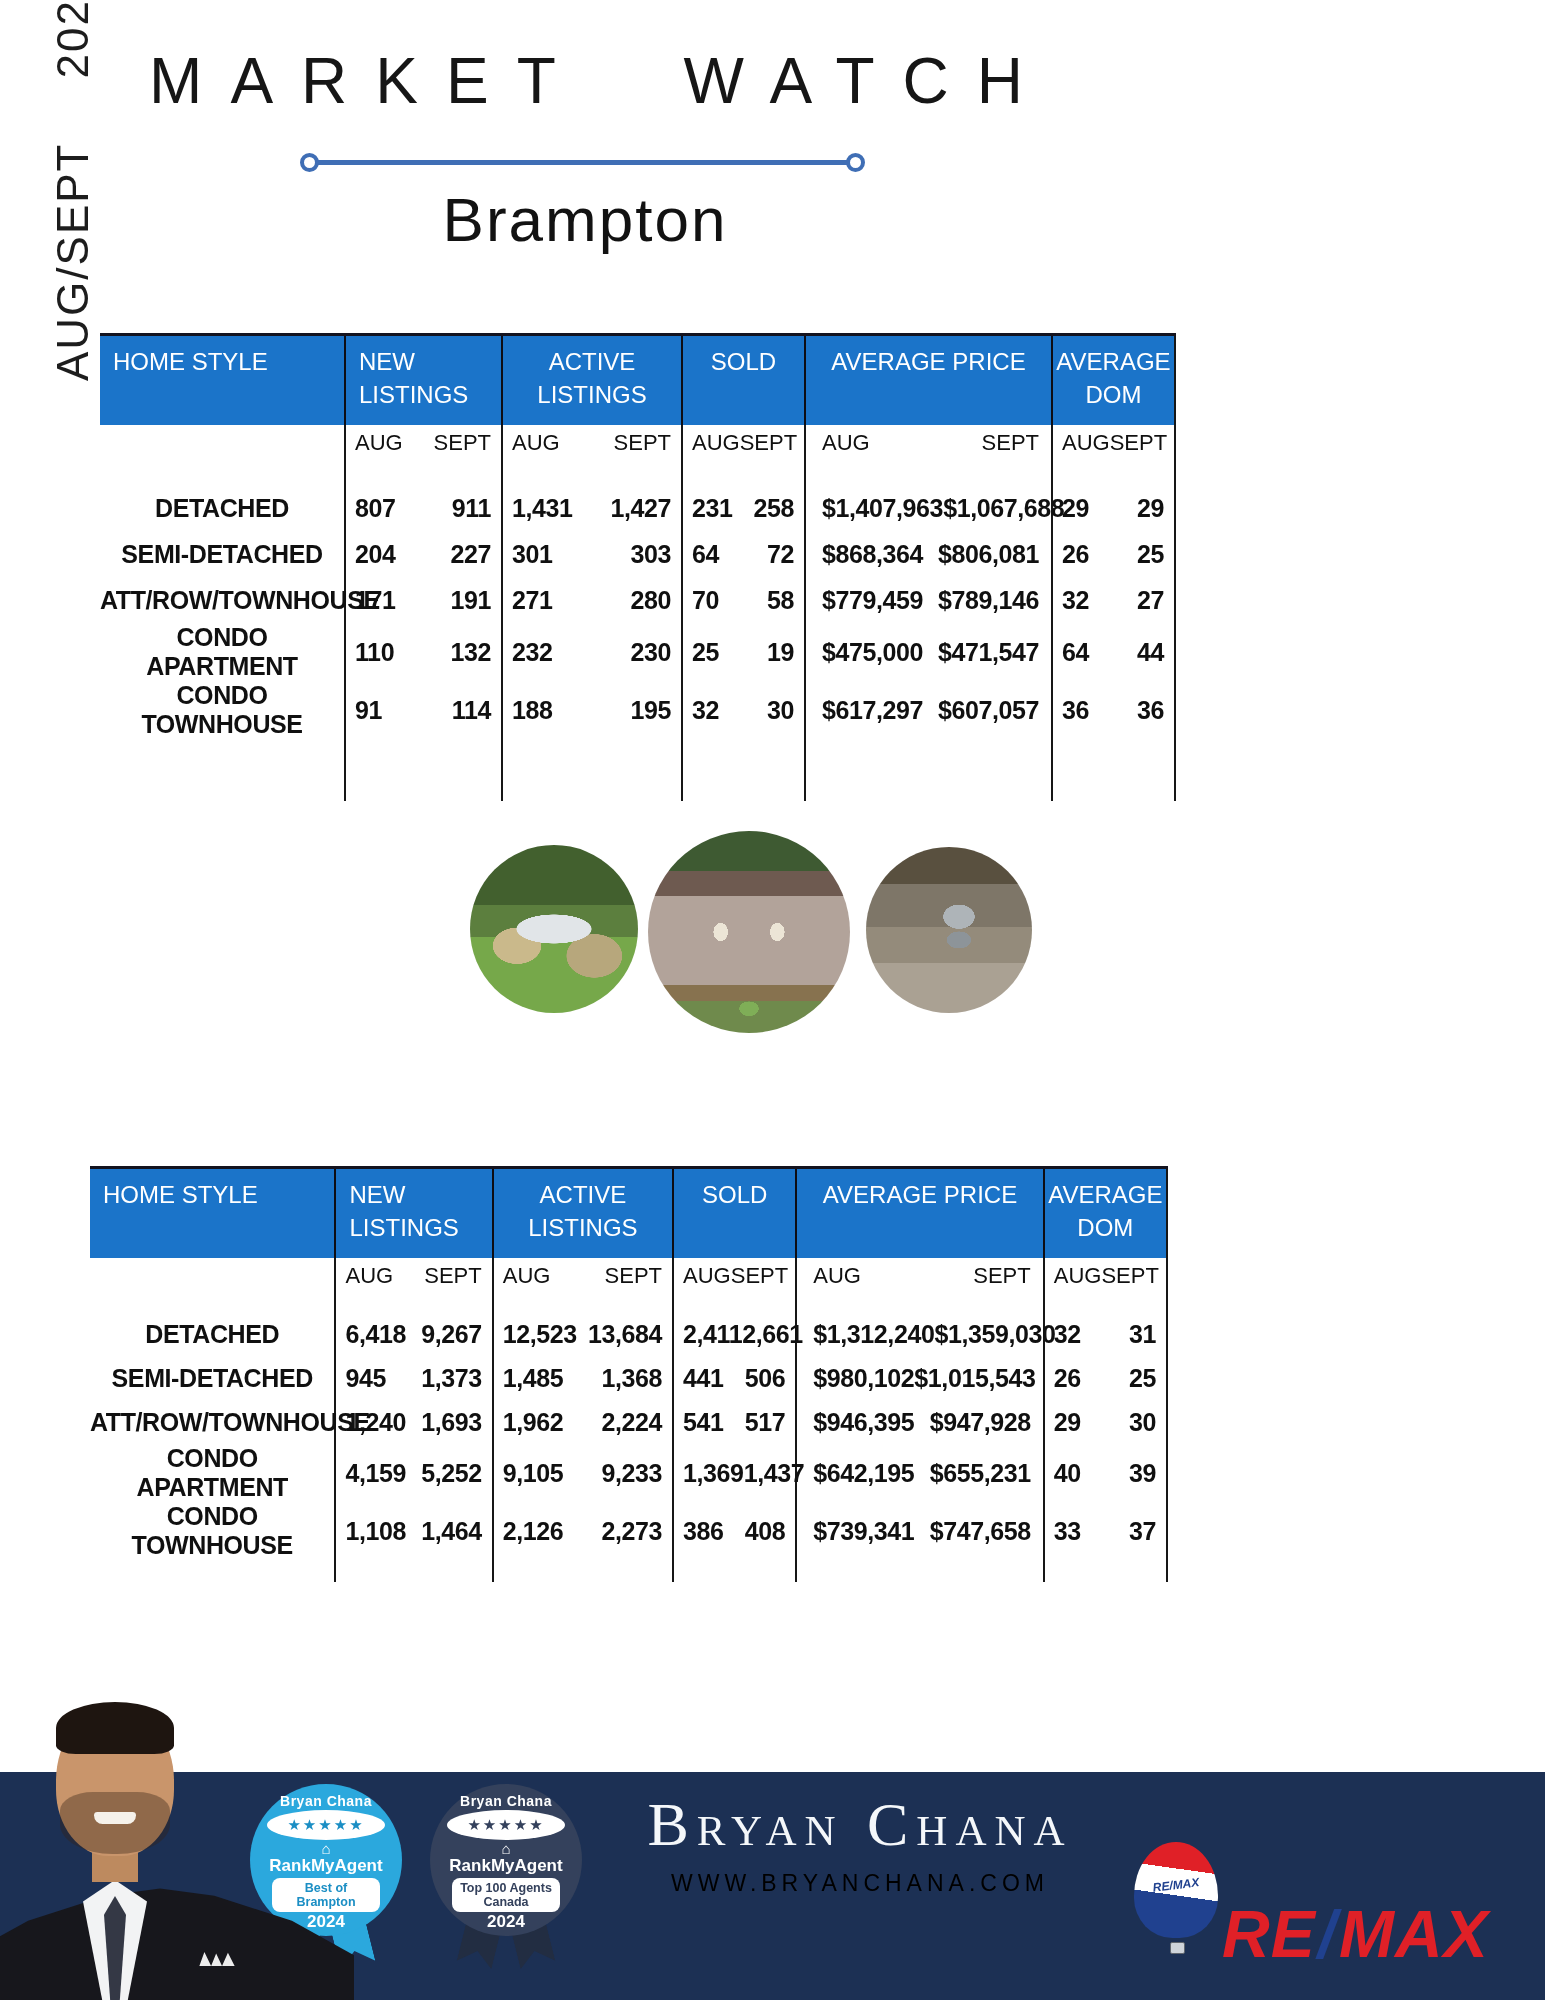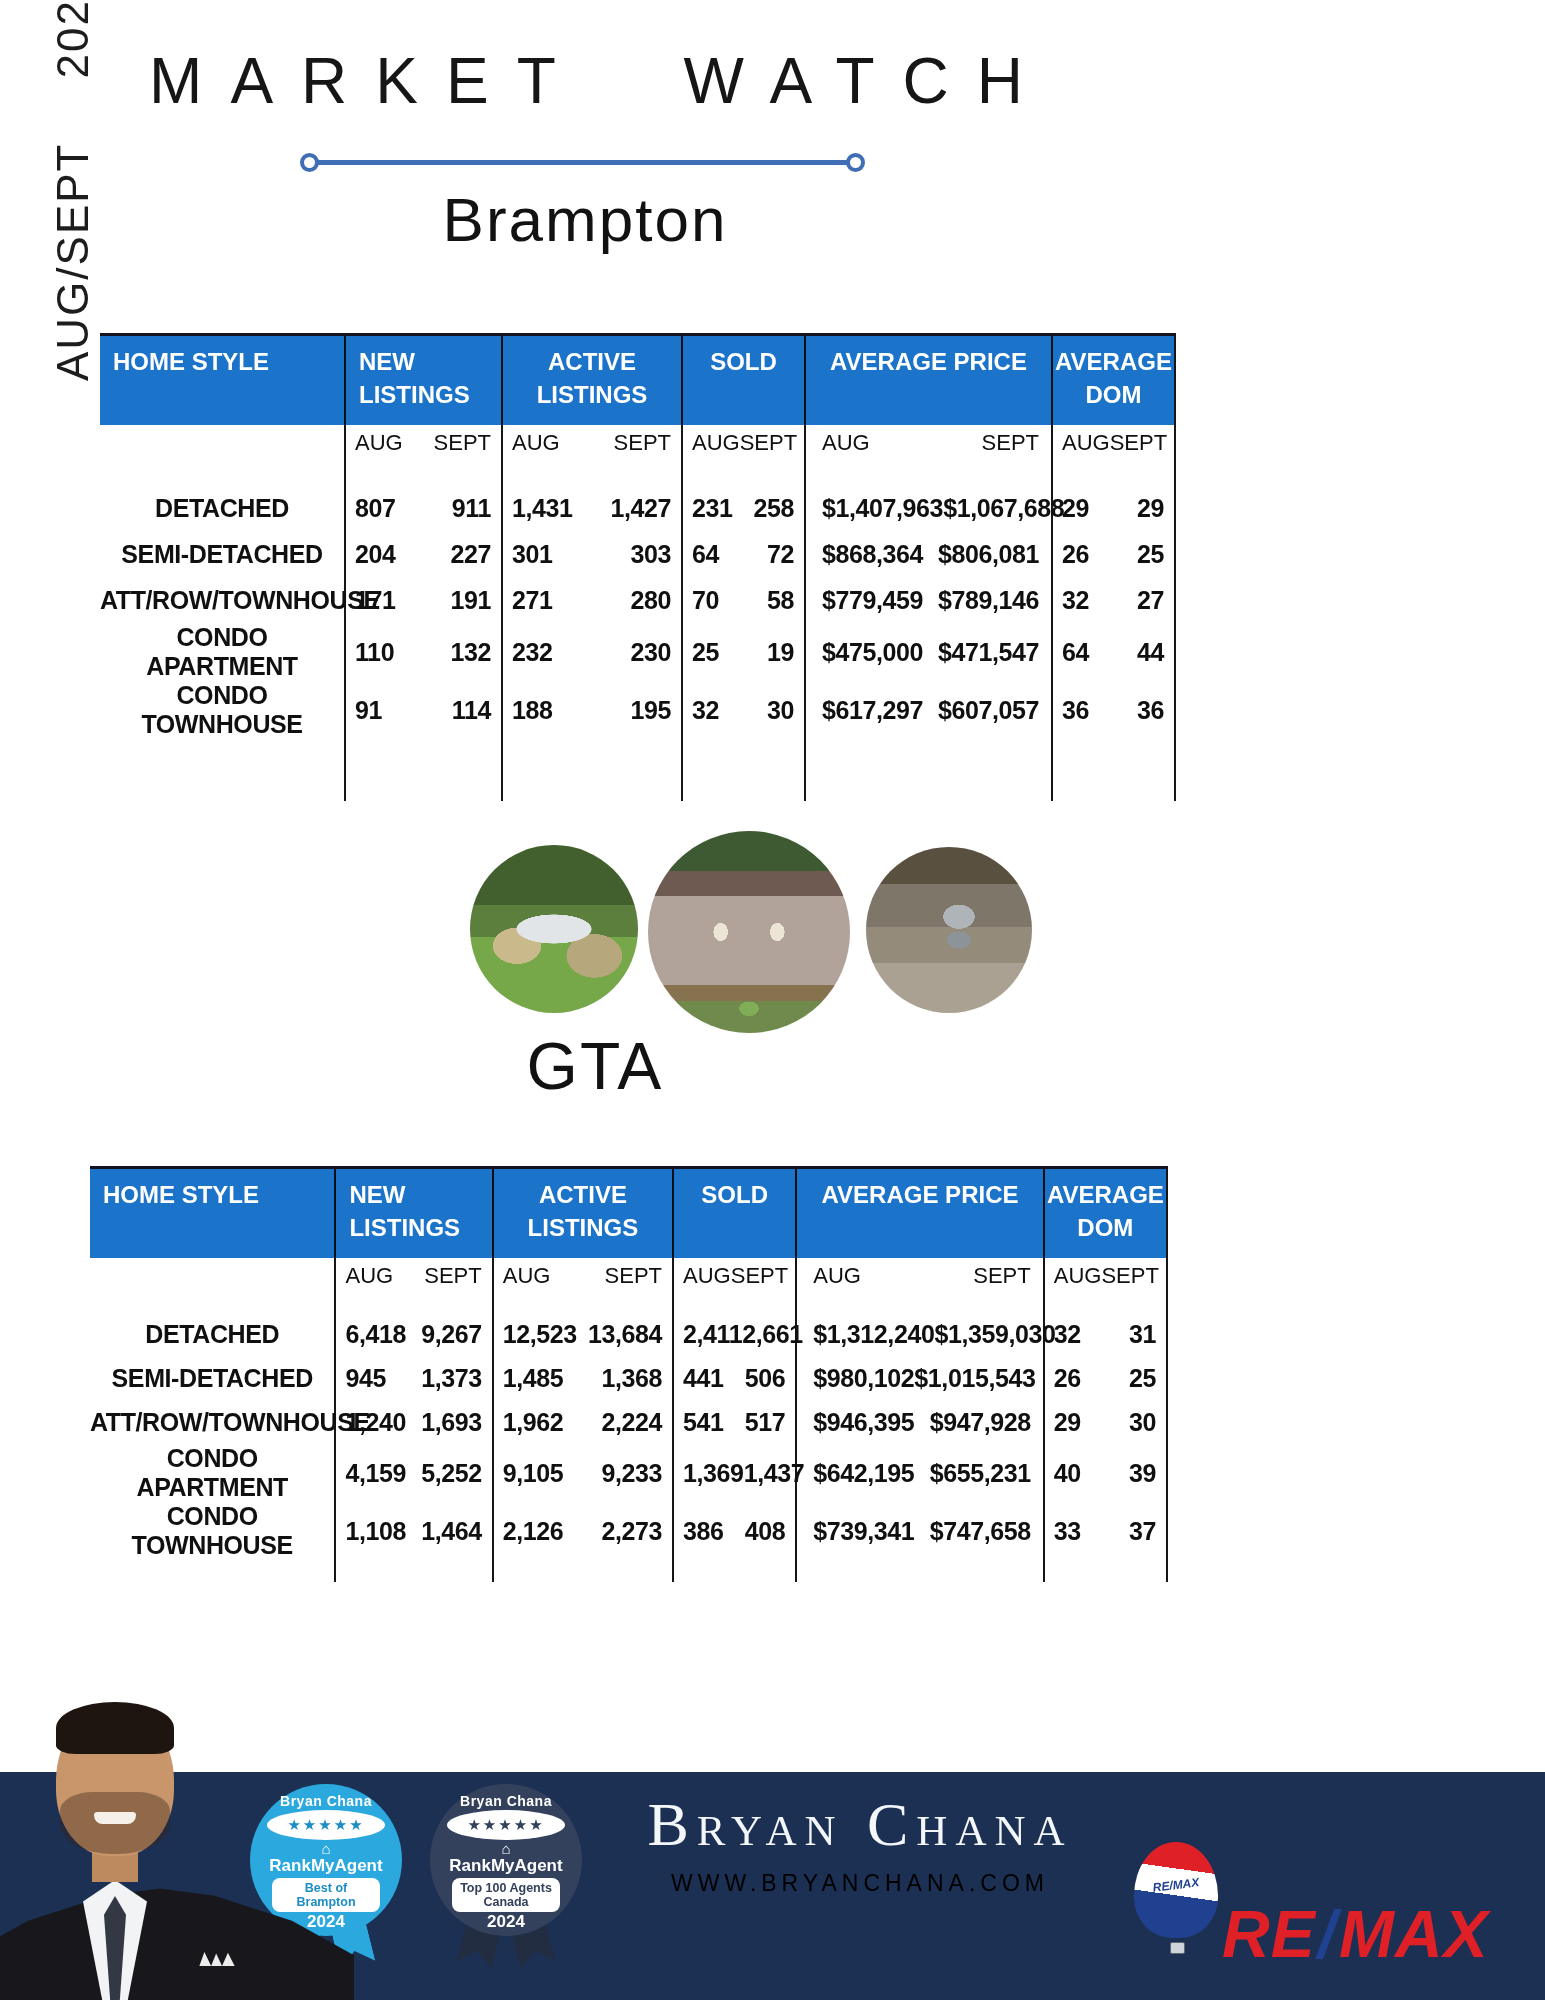--- a/index.html
+++ b/index.html
@@ -19,21 +19,21 @@
   .rh-brampton{left:0;width:1170px;top:184px;font-size:62px;}
   .rh-gta{left:0;width:1190px;top:1028px;font-size:66px;}
 
   
   table.mw-table{position:absolute;border-collapse:collapse;table-layout:fixed;}
   table.t0{left:100px;top:333px;width:1075px;}
   table.t1{left:90px;top:1166px;width:1078px;}
   .mw-table td{border-left:2px solid #161616;padding:0;vertical-align:middle;}
   .mw-table td:first-child{border-left:none;}
   .mw-table td:last-child{border-right:2px solid #161616;}
-  .mw-table tr.head td{background:#1b74c9;color:#fff;font-weight:700;font-size:24px;
+  .mw-table tr.head td{background:#1b74c9;color:#fff;font-weight:400;font-size:24px;
       vertical-align:top;border-top:3px solid #13131f;border-left-color:#0d0d14;}
   .mw-table tr.head td div{line-height:33px;}
   .mw-table tr.head td{height:80px;padding-top:9px;text-align:center;}
   .mw-table tr.head td.al{text-align:left;padding-left:13px;}
   .mw-table tr.subhead td{height:36px;font-weight:400;font-size:22px;color:#101010;}
   .pair{display:flex;justify-content:space-between;align-items:center;padding:0 10px 0 9px;}
   .pair .sept{text-align:right;}
   .mw-table tr.datarow td{font-weight:700;font-size:25px;color:#101010;letter-spacing:-0.4px;}
   .t0 tr.datarow td{height:46px;} .t1 tr.datarow td{height:44px;}
   .c-style{text-align:center;font-weight:700;}
@@ -390,21 +390,20 @@
           <td></td>
           <td></td>
         </tr>
       </tbody>
   </table>
 
   <div class="photo p1"></div>
   <div class="photo p2"></div>
   <div class="photo p3"></div>
 
-  <div class="region-heading rh-gta">GTA</div>
 
   <table class="mw-table t1">
     <colgroup>
       <col style="width:245px">
         <col style="width:157px">
         <col style="width:180px">
       <col style="width:123px">
         <col style="width:247px">
         <col style="width:123px">
     </colgroup>

